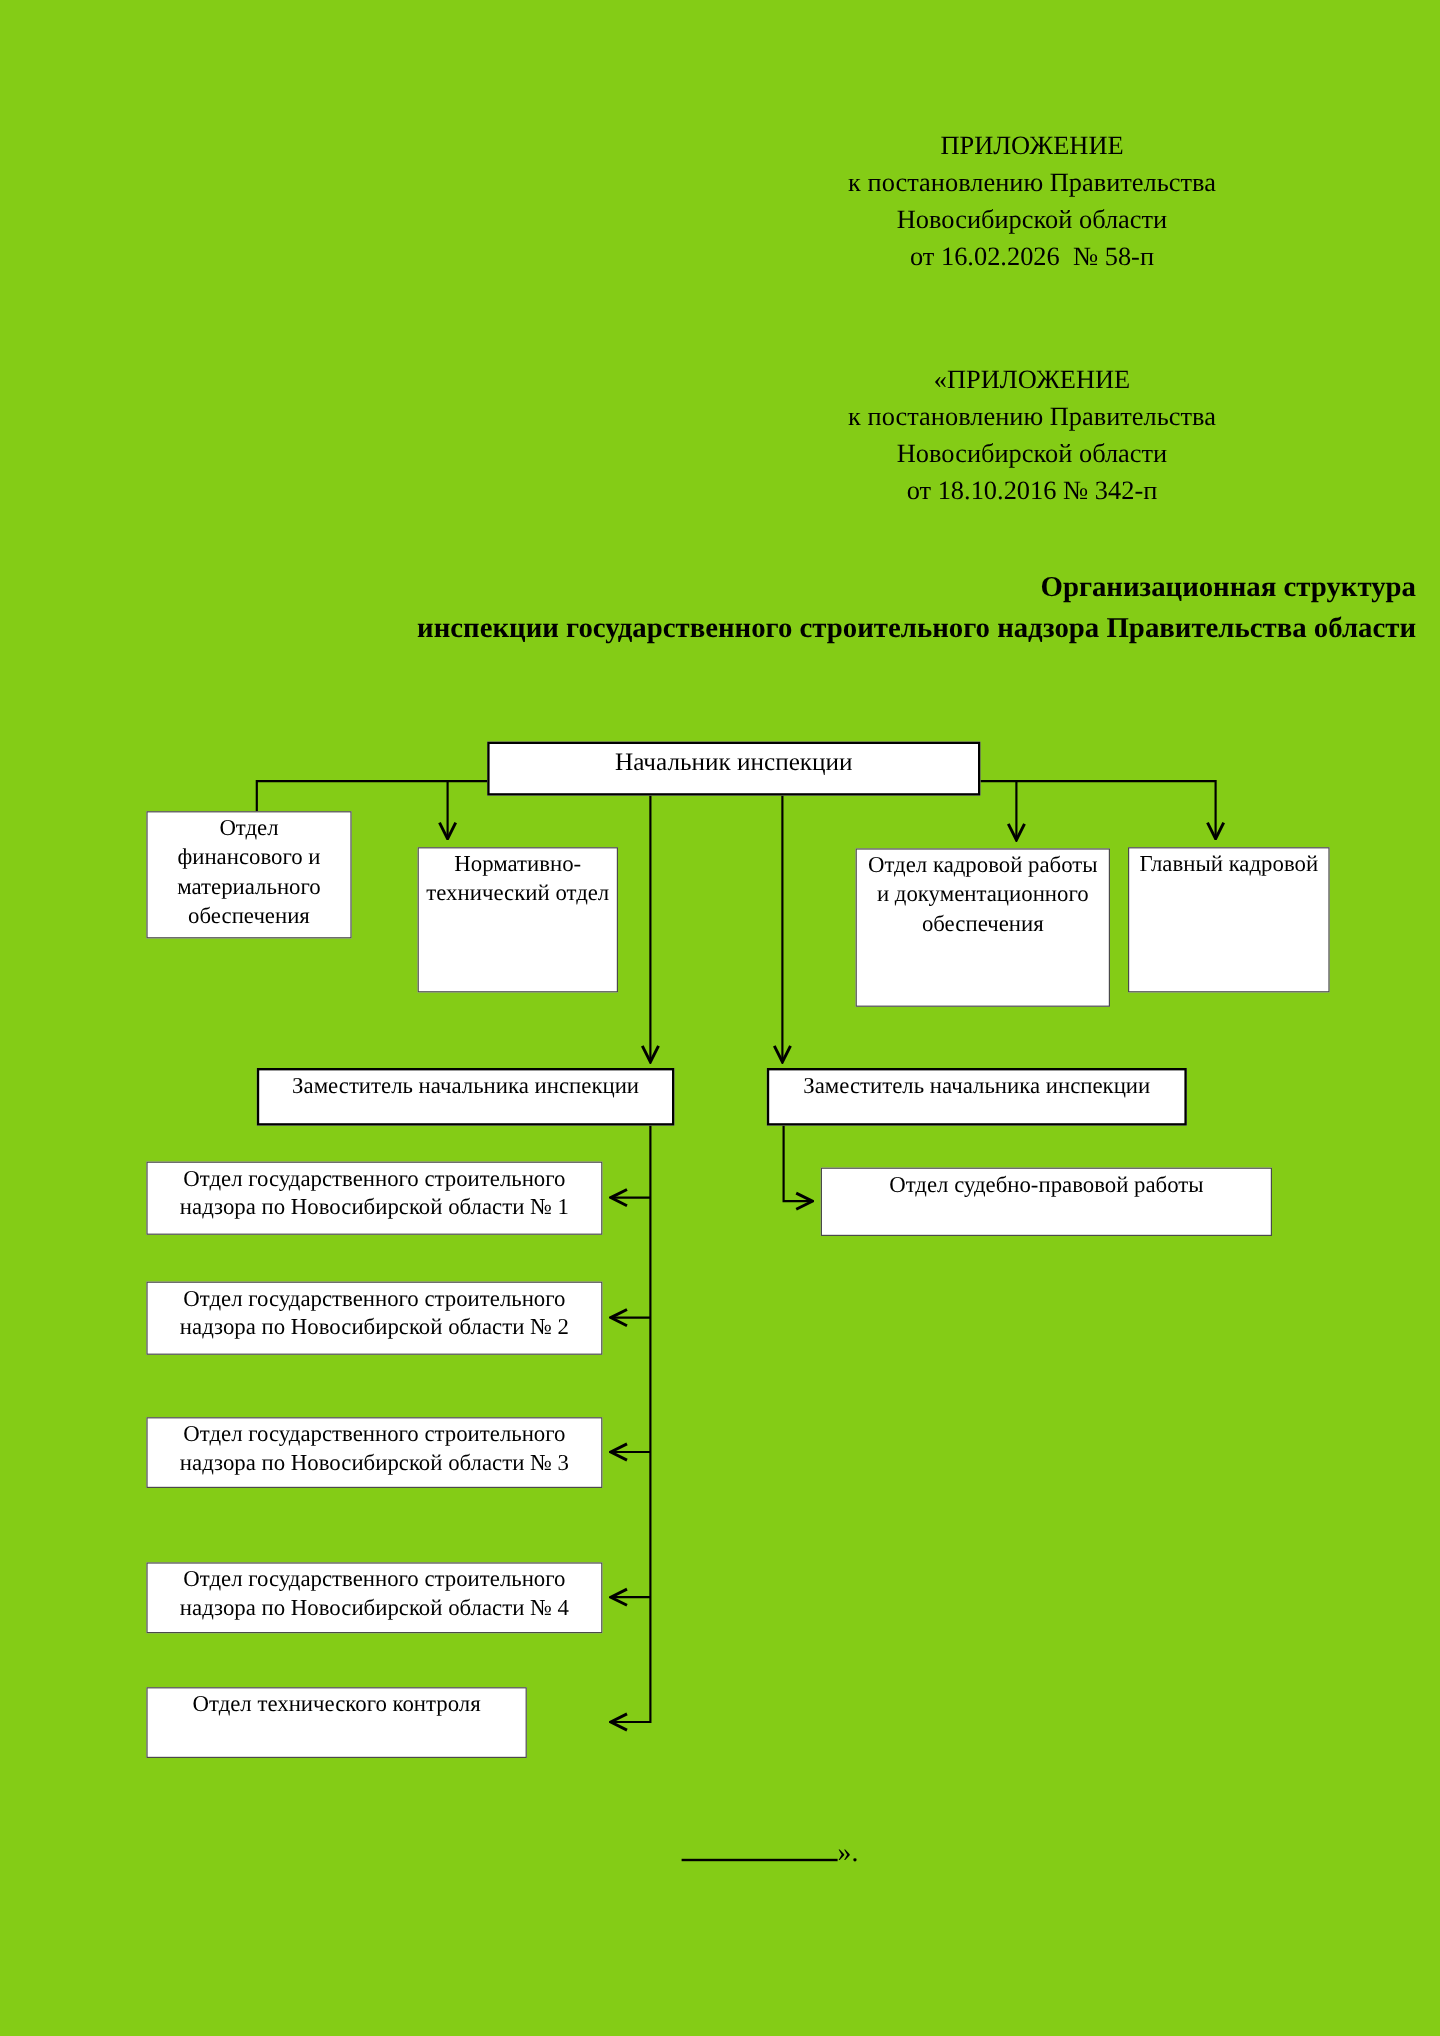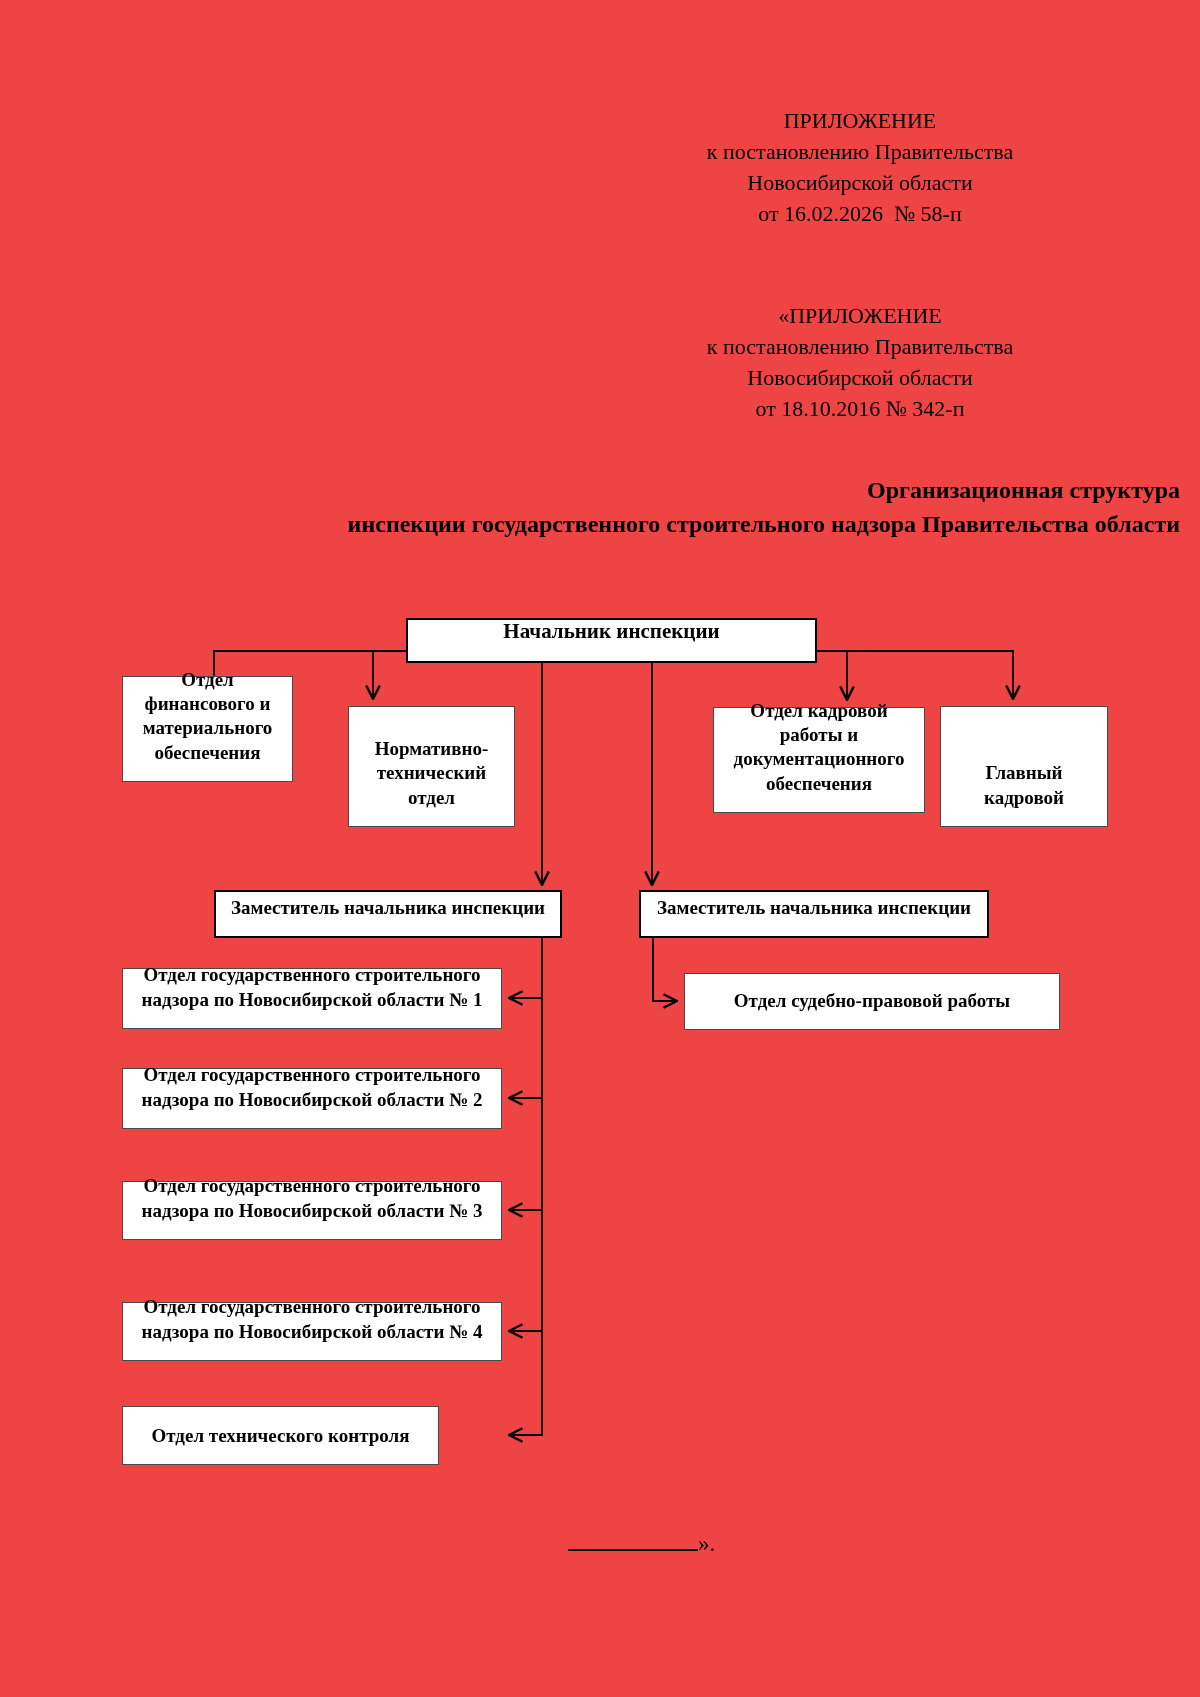--- a/index.html
+++ b/index.html
@@ -1,20 +1,20 @@
 <!DOCTYPE html>
 <html lang="ru"><head>
 <meta charset="utf-8">
 <style>
   html,body{margin:0;padding:0;background:#ffffff;}
   .page{
     position:relative;
     width:1200px;
     height:1697px;
-    background:#ef4444;
+    background:#84cc16;
     font-family:"Liberation Serif","DejaVu Serif",serif;
     color:#000;
     overflow:hidden;
   }
   .appendix{
     position:absolute;
     left:650px;
     width:420px;
     text-align:center;
     font-size:22px;
@@ -31,33 +31,32 @@
     font-weight:bold;
     font-size:24px;
     line-height:34px;
   }
   .obox{
     position:absolute;
     box-sizing:border-box;
     border:1.5px solid #4a4a4a;
     background:#ffffff;
     display:flex;
-    align-items:flex-end;
+    align-items:flex-start;
     justify-content:center;
     text-align:center;
     font-size:19px;
     line-height:1.28;
-    padding:16px 6px;
-    font-weight:bold;
+    padding:2px 6px;
   }
   .obox.heavy{border:2px solid #000000;}
   .b-head   {left:406px; top:618px;  width:411px; height:45px;  font-size:21px;}
   .b-fin    {left:122px; top:676px;  width:171px; height:106px;}
   .b-norm   {left:310px; top:706px;  width:167px; height:121px;margin-left:38px;}
-  .b-kadr   {left:713px; top:707px;  width:212px; height:106px;}
+  .b-kadr   {left:713px; top:707px;  width:212px; height:132px;}
   .b-expert {left:940px; top:706px;  width:168px; height:121px;}
   .b-dep-l  {left:214px; top:890px;  width:348px; height:48px;}
   .b-dep-r  {left:639px; top:890px;  width:350px; height:48px;}
   .b-gsn1   {left:122px; top:968px;  width:380px; height:61px;}
   .b-gsn2   {left:122px; top:1068px; width:380px; height:61px;}
   .b-gsn3   {left:122px; top:1181px; width:380px; height:59px;}
   .b-gsn4   {left:122px; top:1302px; width:380px; height:59px;}
   .b-tech   {left:122px; top:1406px; width:317px; height:59px;}
   .b-legal  {left:684px; top:973px;  width:376px; height:57px;}
   .connectors{

